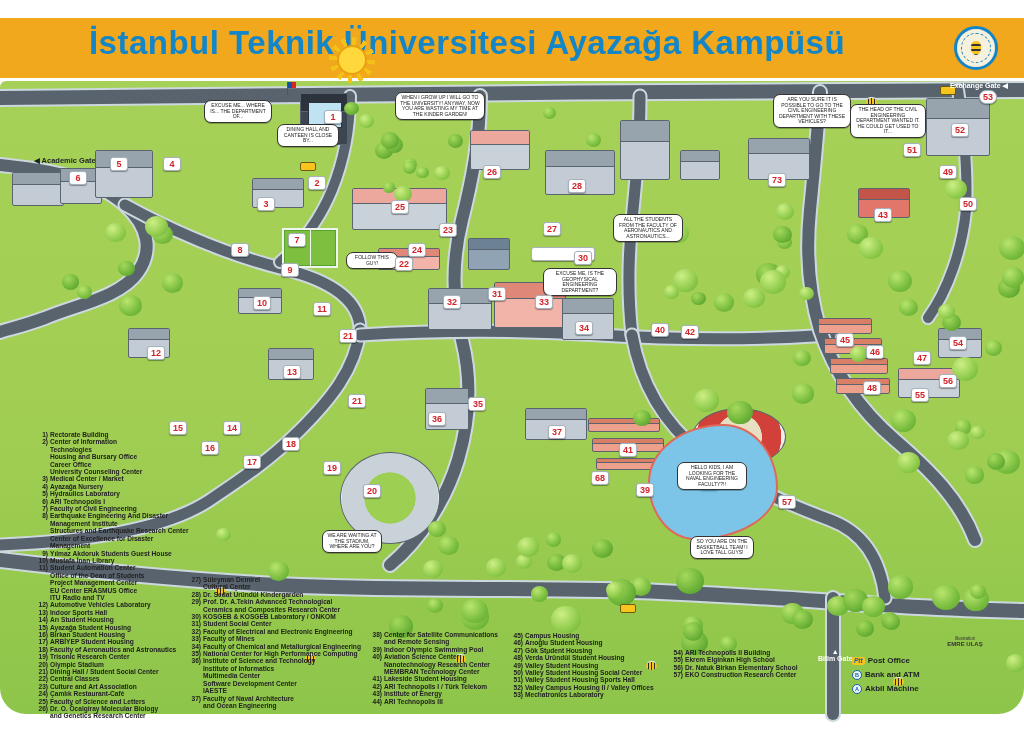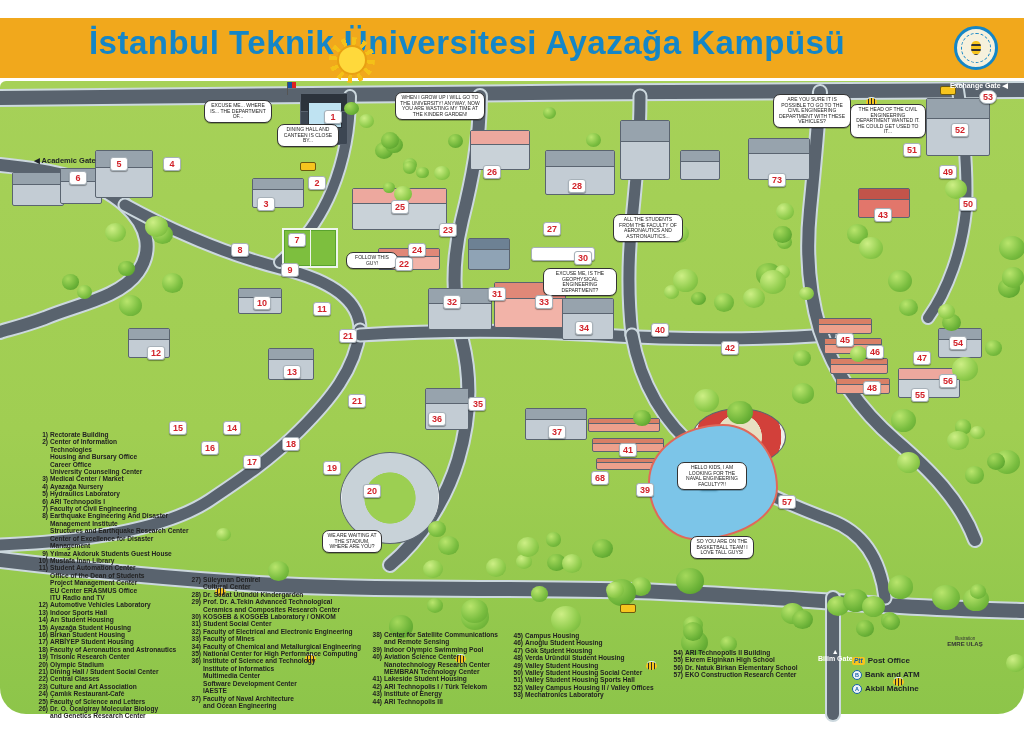--- a/index.html
+++ b/index.html
@@ -365,21 +365,21 @@
       <div class="marker" style="left: 452px; top: 302px;">32</div>
       <div class="marker" style="left: 544px; top: 302px;">33</div>
       <div class="marker" style="left: 584px; top: 328px;">34</div>
       <div class="marker" style="left: 477px; top: 404px; text-align: right;">35</div>
       <div class="marker" style="left: 437px; top: 419px;">36</div>
       <div class="marker" style="left: 557px; top: 432px;">37</div>
       <div class="marker" style="left: 600px; top: 478px;">68</div>
       <div class="marker" style="left: 645px; top: 490px;">39</div>
       <div class="marker" style="left: 660px; top: 330px;">40</div>
       <div class="marker" style="left: 628px; top: 450px;">41</div>
-      <div class="marker" style="left: 690px; top: 348px; margin-left: 40px;">42</div>
+      <div class="marker" style="left: 690px; top: 332px;">42</div>
       <div class="marker" style="left: 883px; top: 215px;">43</div>
       <div class="marker" style="left: 777px; top: 180px;">73</div>
       <div class="marker" style="left: 845px; top: 340px;">45</div>
       <div class="marker" style="left: 875px; top: 352px;">46</div>
       <div class="marker" style="left: 905px; top: 358px; margin-left: 17px;">47</div>
       <div class="marker" style="left: 872px; top: 388px;">48</div>
       <div class="marker" style="left: 948px; top: 172px;">49</div>
       <div class="marker" style="left: 968px; top: 204px;">50</div>
       <div class="marker" style="left: 912px; top: 150px;">51</div>
       <div class="marker" style="left: 960px; top: 130px;">52</div>

